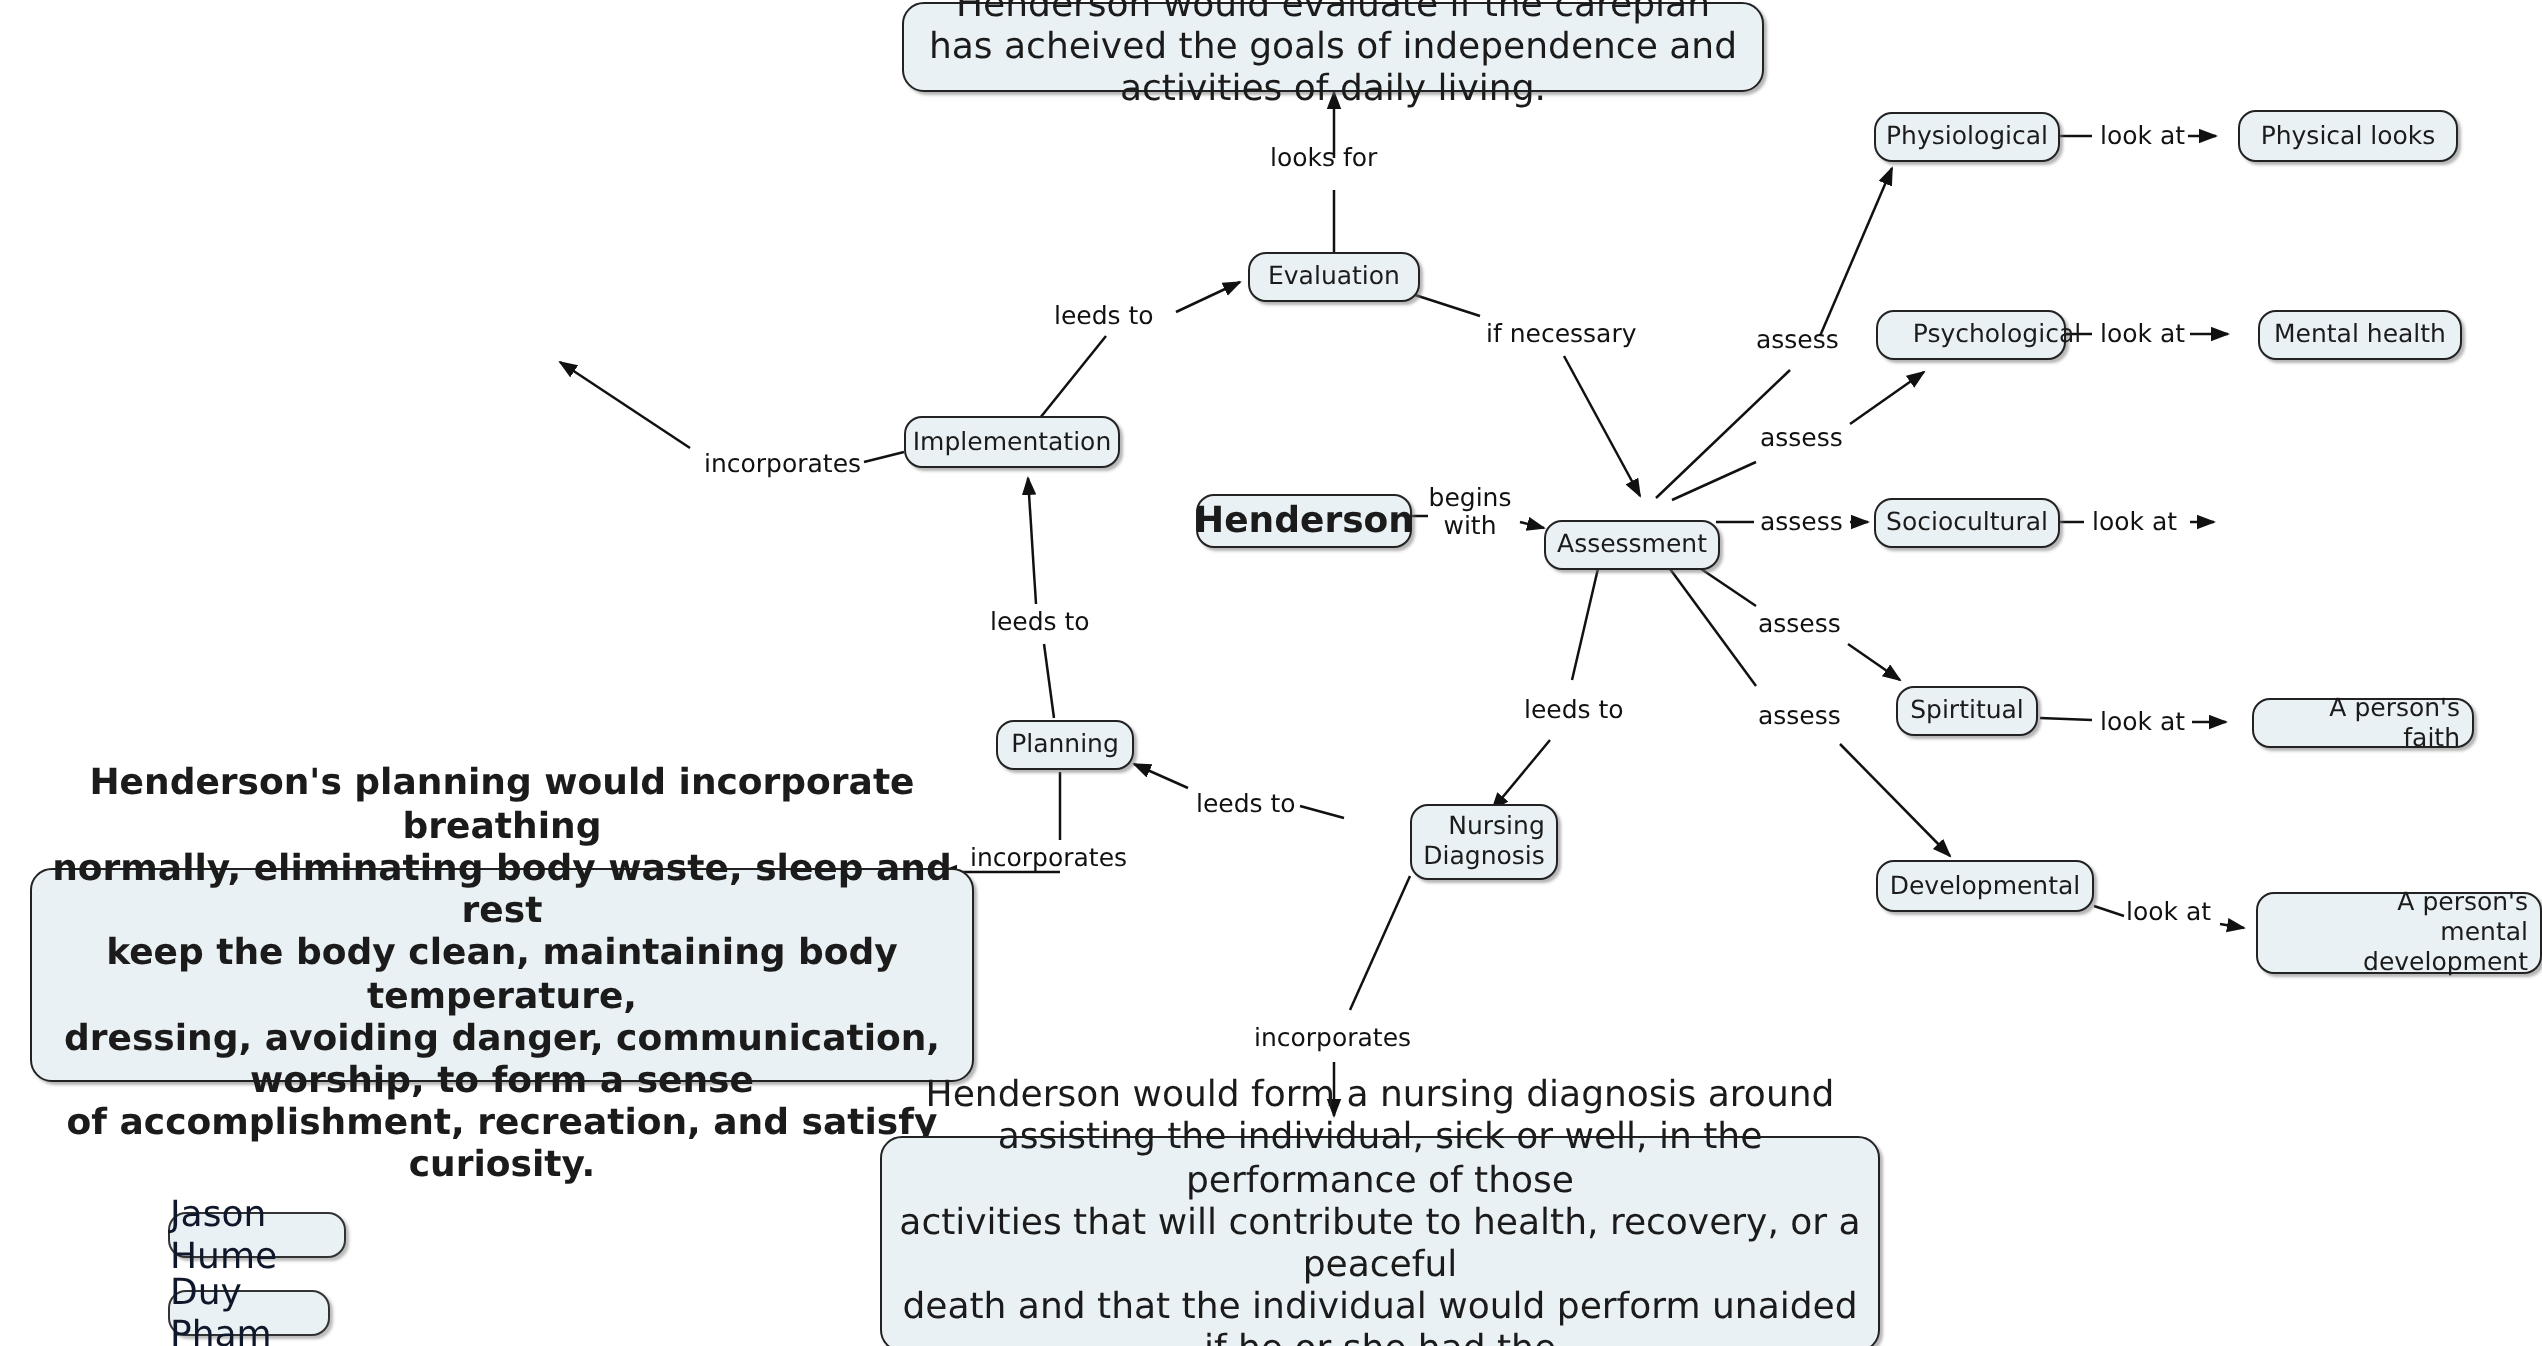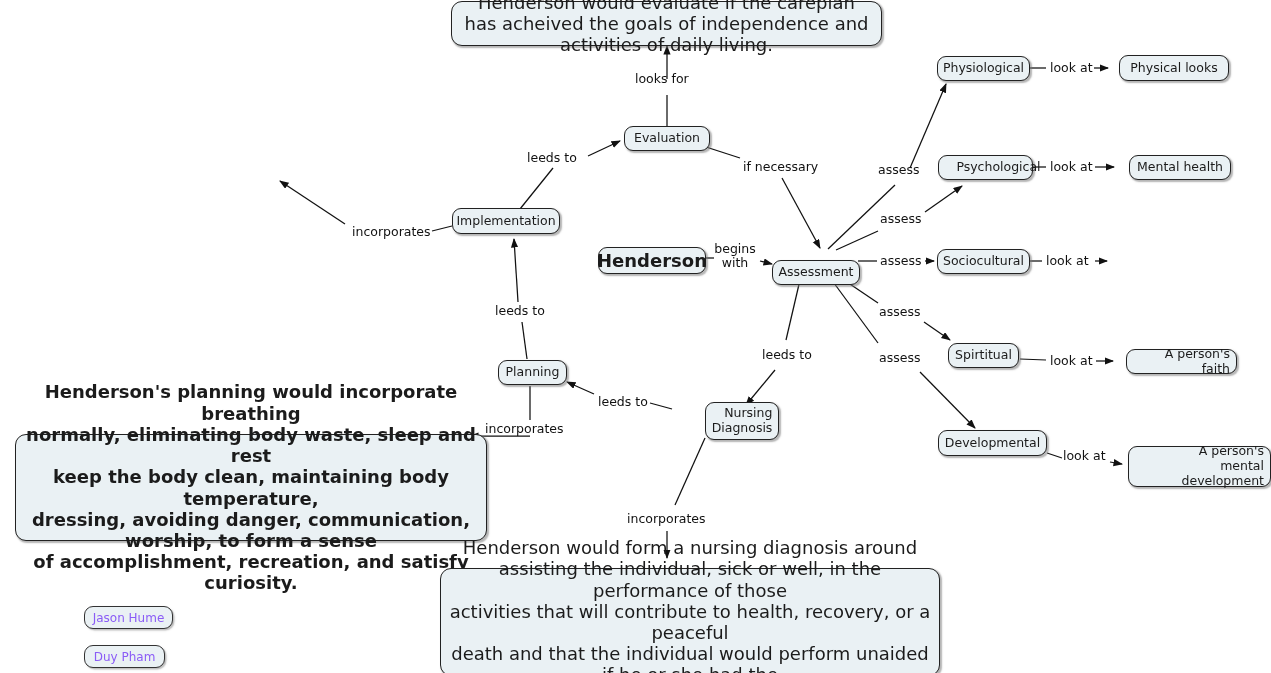--- a/index.html
+++ b/index.html
@@ -53,22 +53,22 @@
     text-align: center;
     line-height: 1.15;
     background: transparent;
   }
   .author {
     position: absolute;
     box-sizing: border-box;
     background: #eaf1f4;
     border: 1px solid #333333;
     border-radius: 9px;
-    font-size: 12px;
-    color: #8b5cf6;
+    font-size: 18px;
+    color: #0f172a;
     display: flex;
     align-items: center;
     justify-content: center;
     box-shadow: 1.5px 1.5px 1.5px rgba(120,120,120,0.5);
   }
 </style>
 </head>
 <body>
 
 <div id="canvas">

